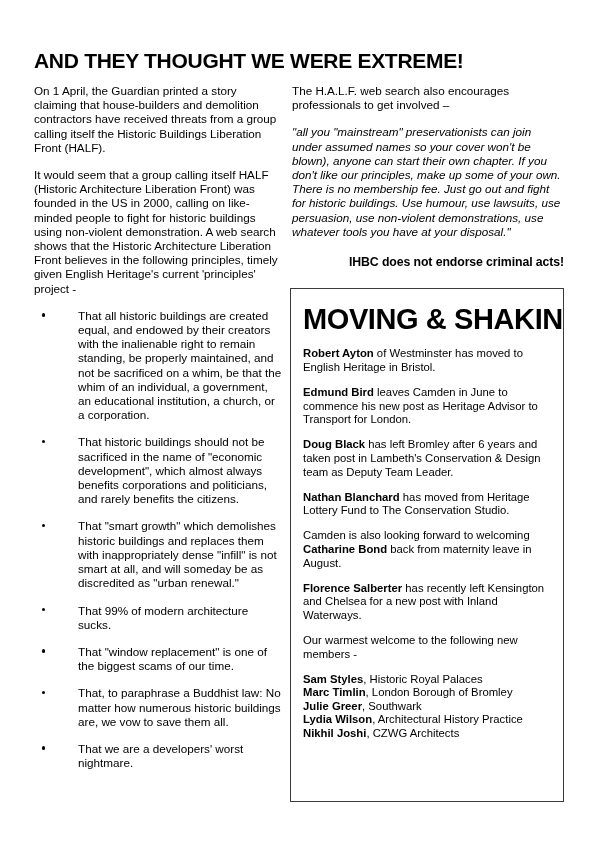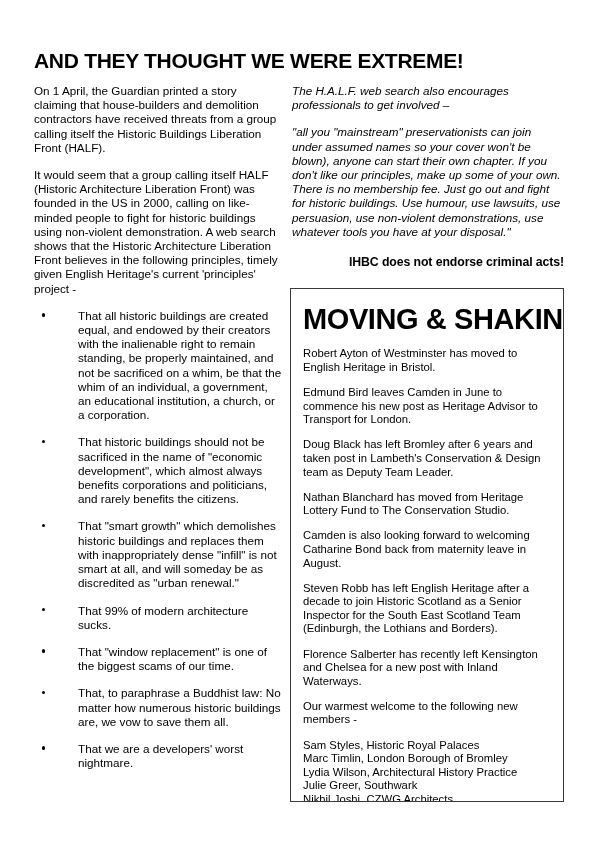--- a/index.html
+++ b/index.html
@@ -56,21 +56,20 @@
     width: 272px;
     font-size: 11.7px;
     line-height: 14.2px;
   }
 
   p.para {
     margin: 0 0 13px 0;
   }
   p.para.tight {
     margin-bottom: 0;
-    font-style: italic;
   }
 
   
   ul.bullets {
     list-style: none;
     margin: 13px 0 12px 0;
     padding: 0;
   }
   ul.bullets li {
     position: relative;
@@ -128,21 +127,21 @@
     font-size: 11.3px;
     line-height: 13.6px;
   }
   .ms-body p {
     margin: 0 0 11.5px 0;
   }
   .ms-body p:last-child {
     margin-bottom: 0;
   }
   .ms-body b {
-    font-weight: normal;
+    font-weight: bold;
   }
   .member-list {
     margin: 0;
   }
   .member-list .member-row {
     white-space: nowrap;
     line-height: 13.6px;
   }
 </style>
 </head>
@@ -180,30 +179,29 @@
       <p><b>Robert Ayton</b><span> of Westminster has moved to English Heritage in Bristol.</span></p>
 
       <p><b>Edmund Bird</b><span> leaves Camden in June to commence his new post as Heritage Advisor to Transport for London.</span></p>
 
       <p><b>Doug Black</b><span> has left Bromley after 6 years and taken post in Lambeth's Conservation &amp; Design team as Deputy Team Leader.</span></p>
 
       <p><b>Nathan Blanchard</b><span> has moved from Heritage Lottery Fund to The Conservation Studio.</span></p>
 
       <p><span>Camden is also looking forward to welcoming </span><b>Catharine Bond</b><span> back from maternity leave in August.</span></p>
 
-      <p><b>Steven Robb</b><span> has left English Heritage after a decade to join Historic Scotland as a Senior Inspector for the South East Scotland Team (Edinburgh, the Lothians and Borders).</span></p>
 
       <p><b>Florence Salberter</b><span> has recently left Kensington and Chelsea for a new post with Inland Waterways.</span></p>
 
       <p>Our warmest welcome to the following new members -</p>
 
       <div class="member-list">
         <div class="member-row"><b>Sam Styles</b><span>, Historic Royal Palaces</span></div>
         <div class="member-row"><b>Marc Timlin</b><span>, London Borough of Bromley</span></div>
+        <div class="member-row"><b>Julie Greer</b><span>, Southwark</span></div>
         <div class="member-row"><b>Lydia Wilson</b><span>, Architectural History Practice</span></div>
-        <div class="member-row"><b>Julie Greer</b><span>, Southwark</span></div>
         <div class="member-row"><b>Nikhil Joshi</b><span>, CZWG Architects</span></div>
       </div>
 
     </div>
   </div>
 
 </div>
 
 </body></html>

